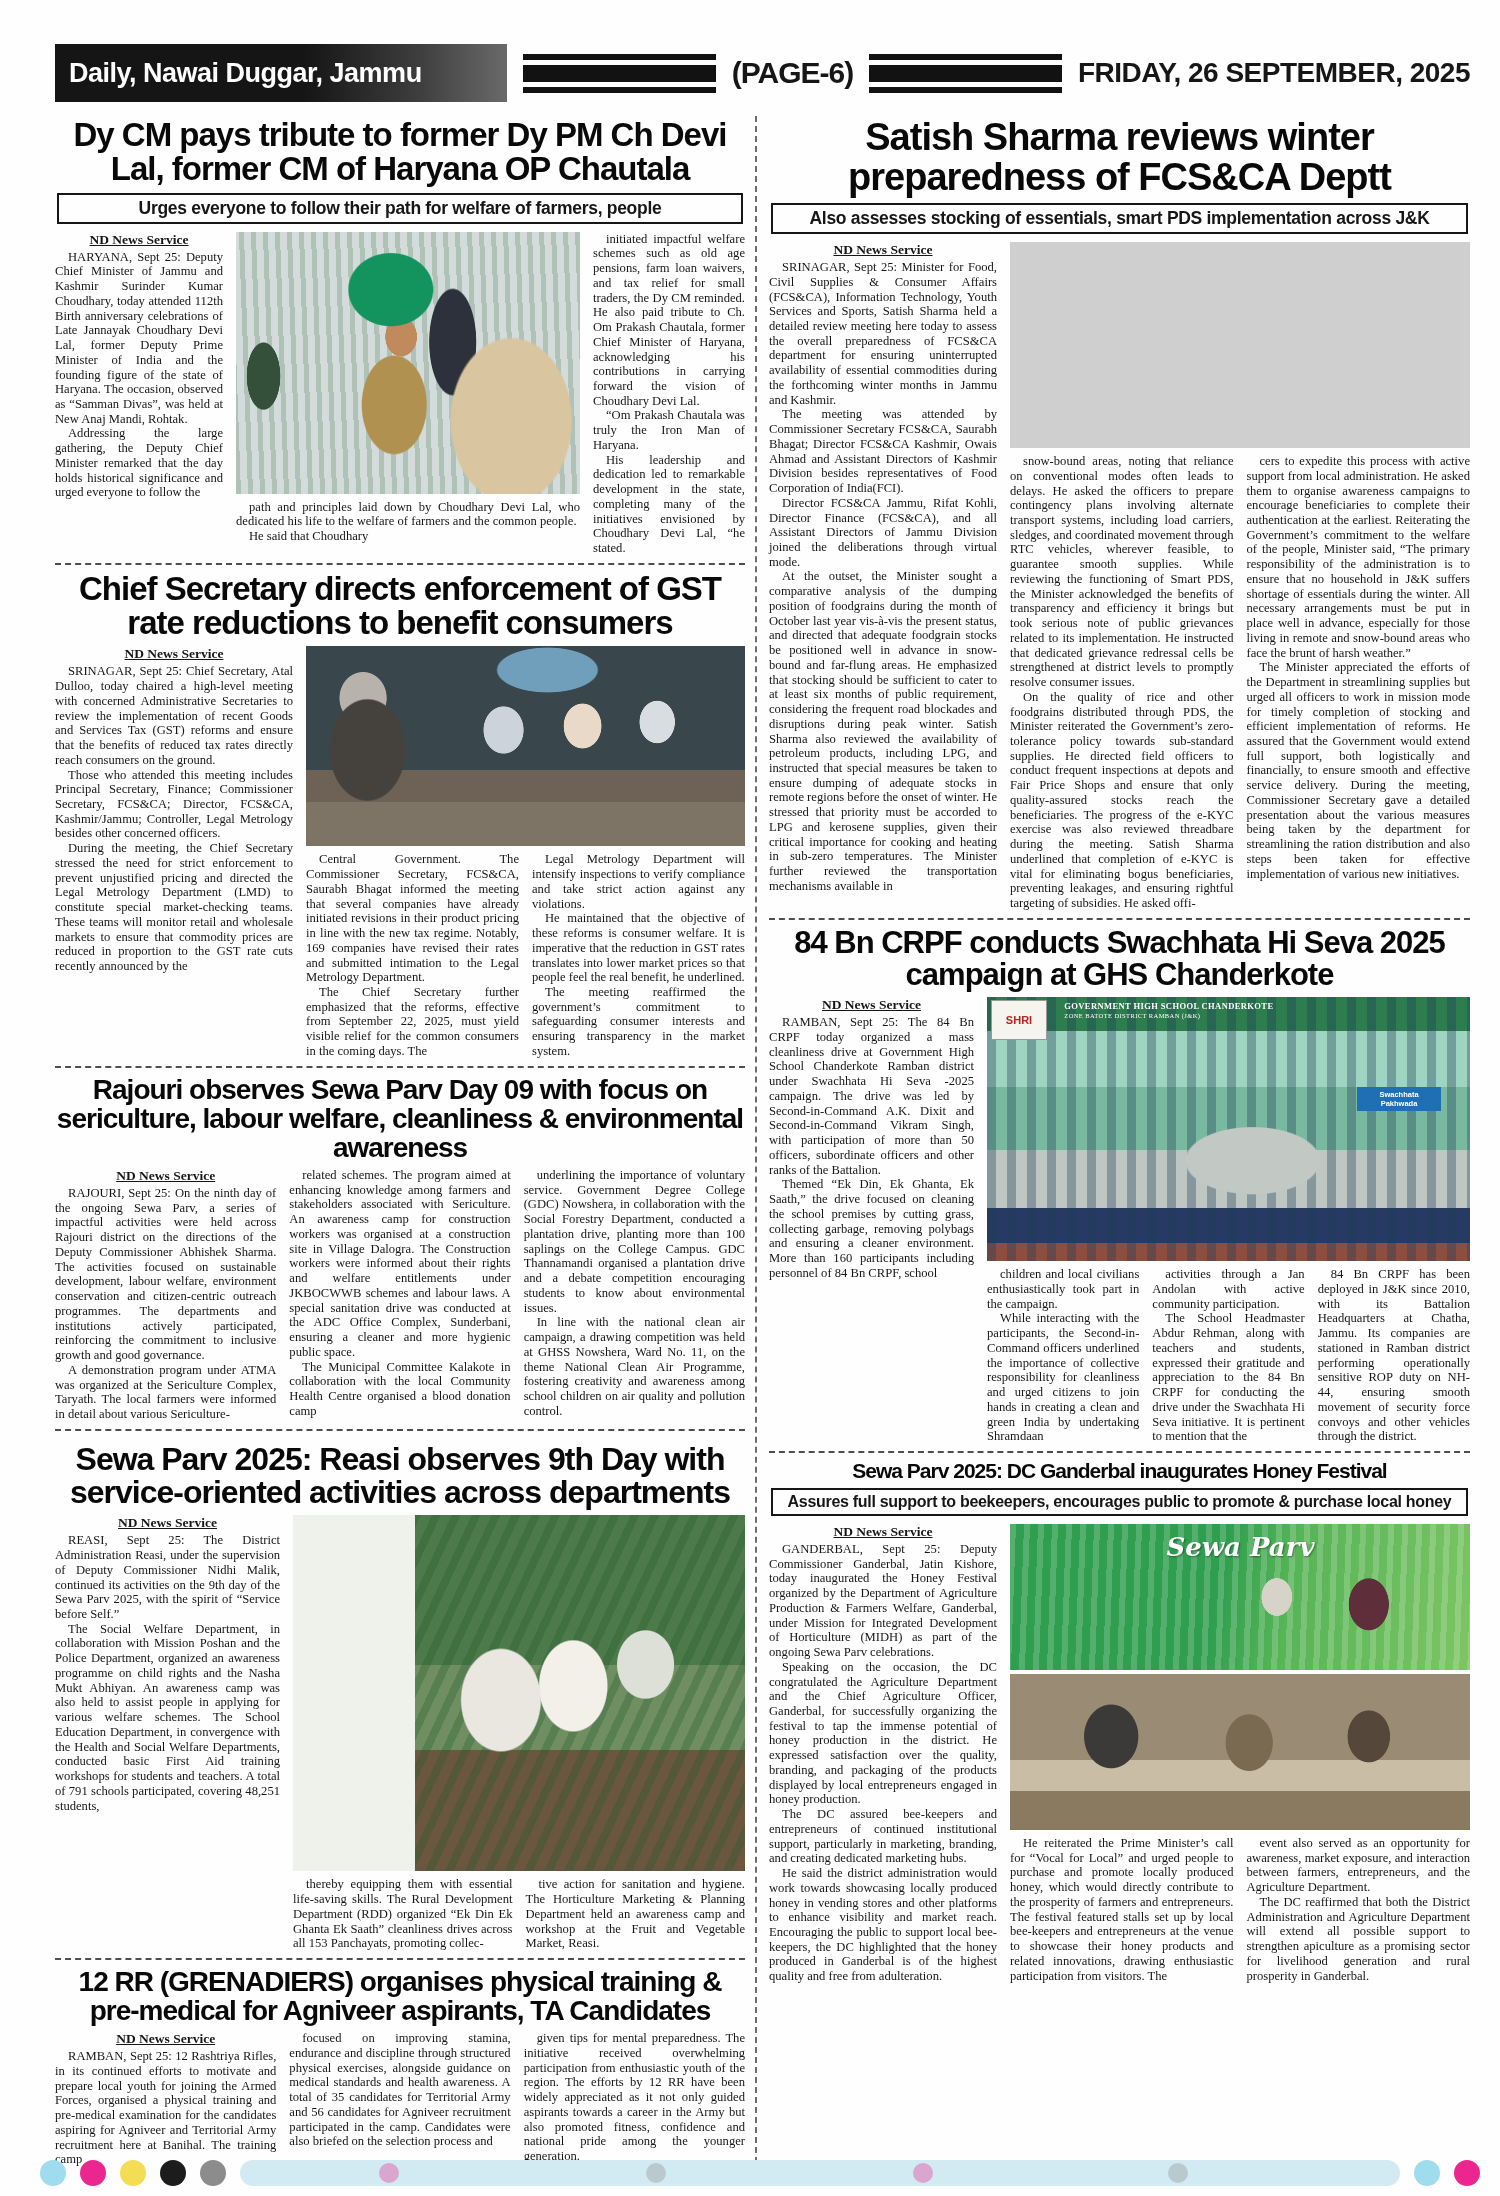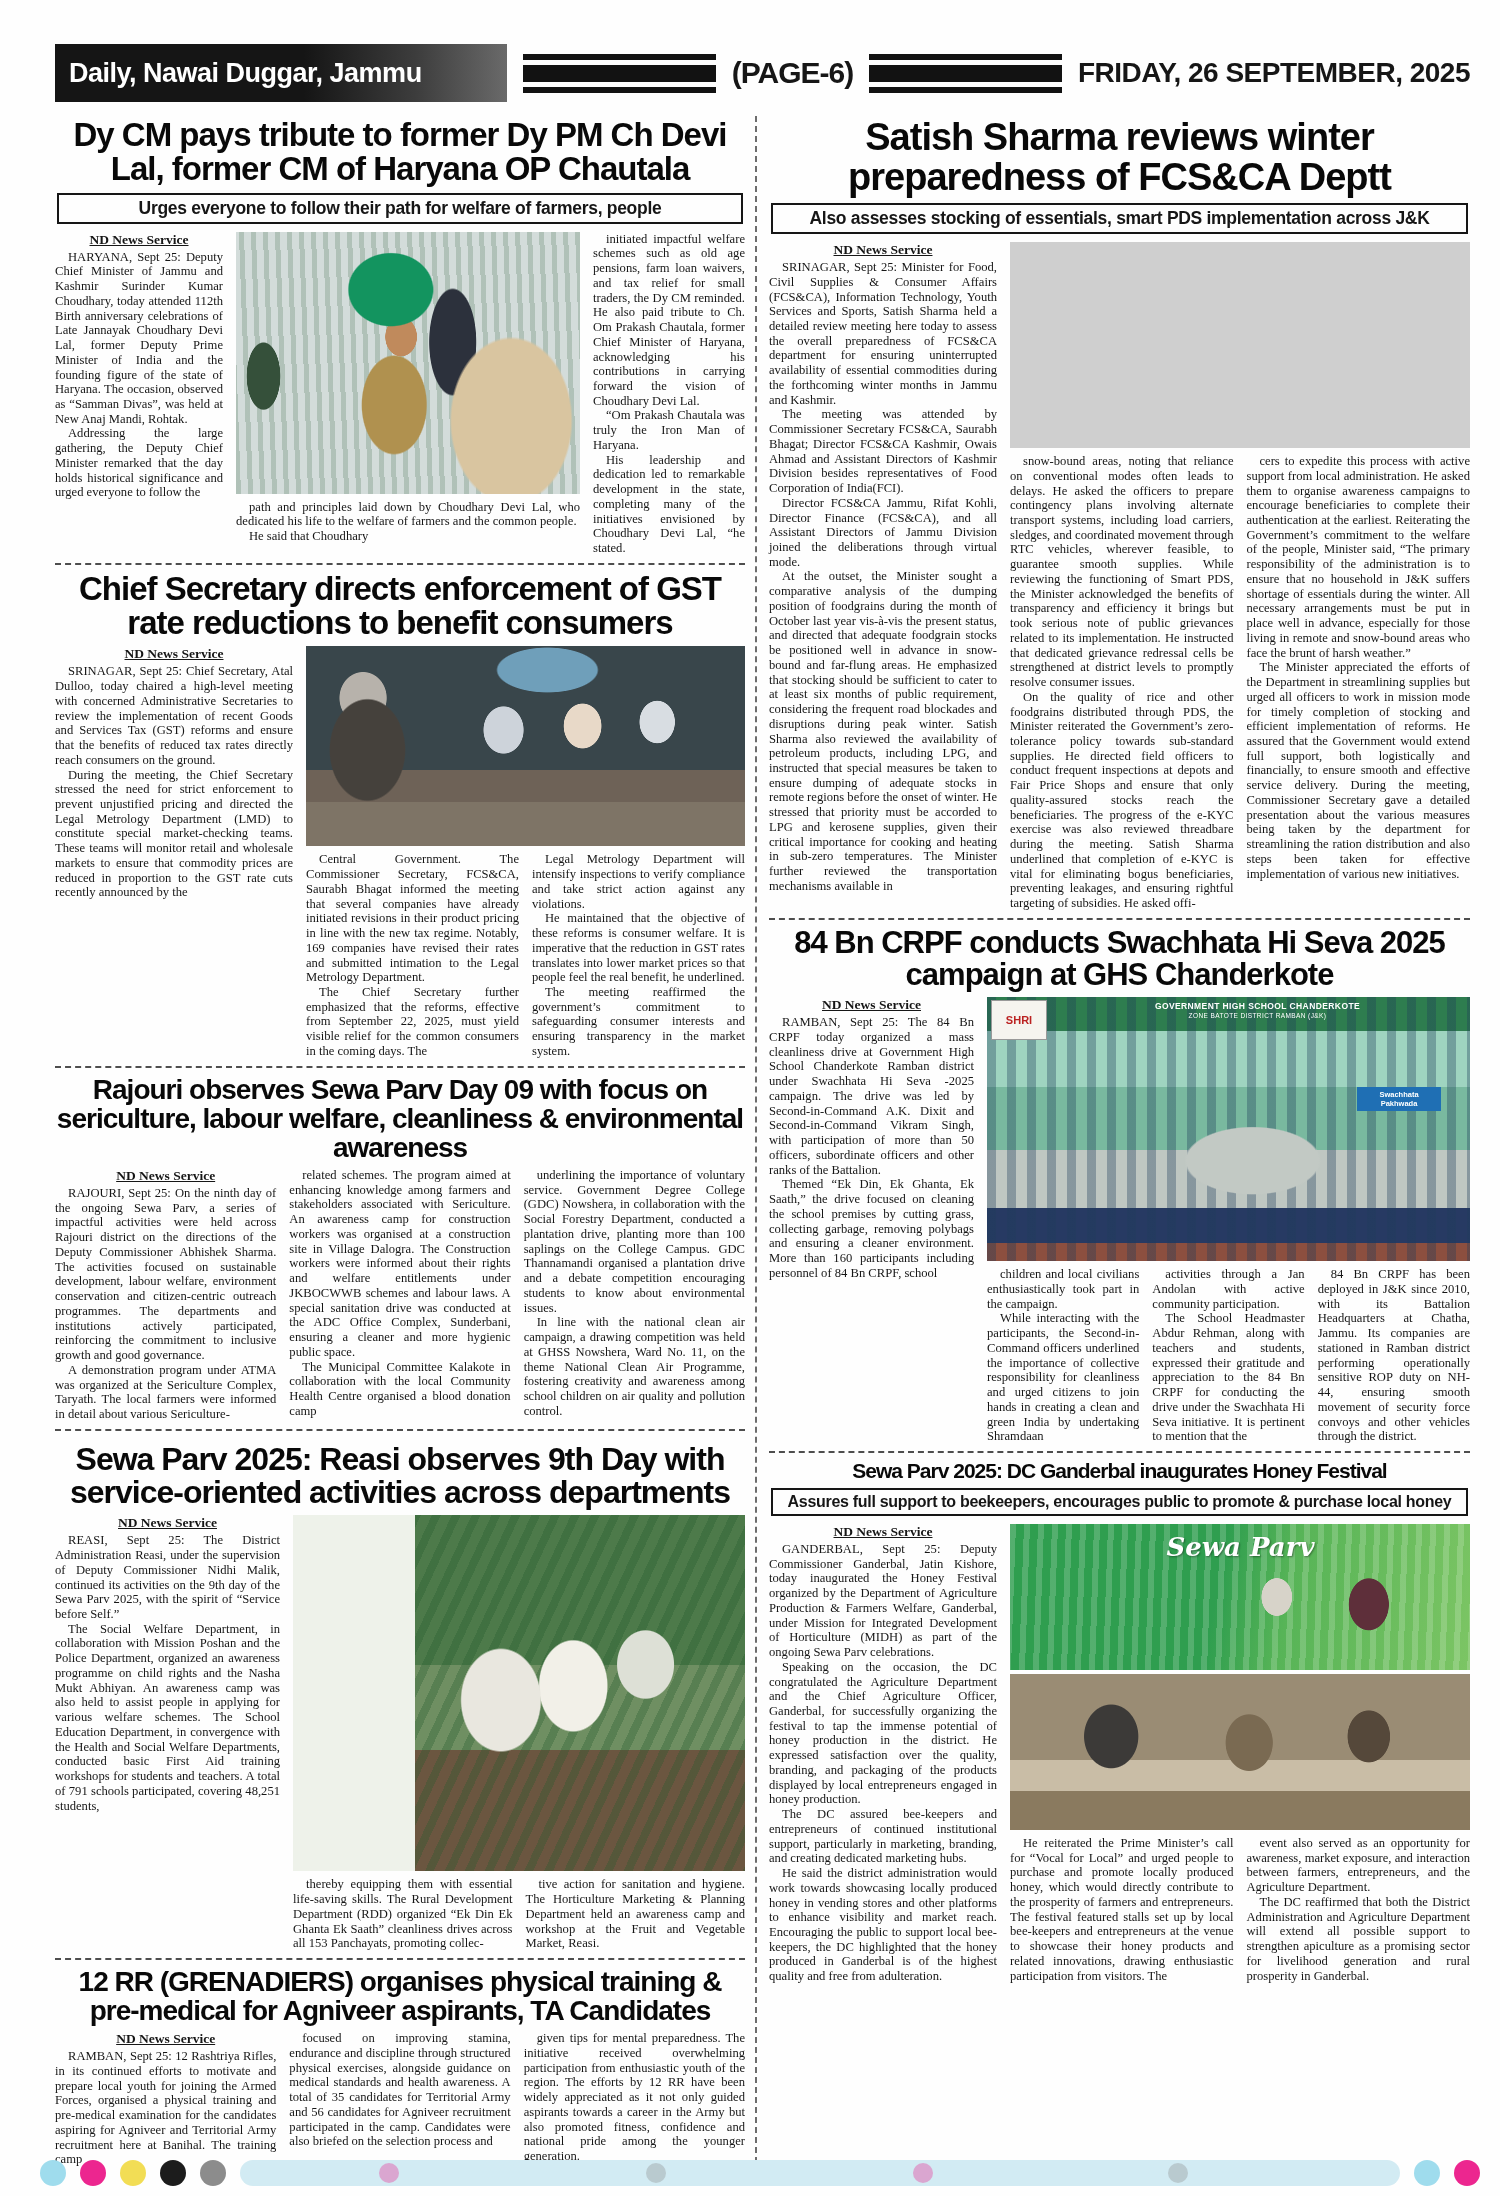--- a/index.html
+++ b/index.html
@@ -94,22 +94,22 @@
     radial-gradient(34px 44px at 78% 55%, #5e2f3a 0 58%, rgba(0,0,0,0) 60%),
     radial-gradient(26px 32px at 58% 50%, #d7d3c9 0 58%, rgba(0,0,0,0) 60%),
     repeating-linear-gradient(92deg, rgba(255,255,255,.18) 0 6px, rgba(255,255,255,0) 6px 14px),
     linear-gradient(100deg, #2f9e4f 0 45%, #57b457 60%, #7cc564 100%); }
   .ph-gb-bot { height:156px; margin-top:4px; background:
     radial-gradient(46px 54px at 22% 40%, #3c3a38 0 58%, rgba(0,0,0,0) 60%),
     radial-gradient(40px 48px at 52% 44%, #7a6a52 0 58%, rgba(0,0,0,0) 60%),
     radial-gradient(36px 44px at 78% 40%, #55483a 0 58%, rgba(0,0,0,0) 60%),
     linear-gradient(180deg, #9a8c74 0 55%, #c9bda6 55% 75%, #8a7a5f 75% 100%); }
   .ph-banner {
-    position:absolute; top:4px; left:16%; right:4%; text-align:center; color:#fff;
-    font-family:Liberation Sans, sans-serif; font-weight:700; font-size:8.5px; letter-spacing:.4px; line-height:1.25;
+    position:absolute; top:4px; left:16%; right:4%; color:#fff;
+    font-family:Liberation Serif, serif; font-weight:700; font-size:8.5px; letter-spacing:.4px; line-height:1.25;
   }
   .ph-banner .sub { display:block; font-size:6.5px; font-weight:400; }
   .ph-logo {
     position:absolute; top:3px; left:4px; width:56px; height:40px; background:#f6f4ef;
     color:#b22; font-family:"Liberation Sans",sans-serif; font-weight:700; font-size:11px;
     display:flex; align-items:center; justify-content:center; border:1px solid #999;
   }
   .ph-sign {
     position:absolute; top:34%; right:6%; width:84px; padding:3px 16px; background:#1f6fb4; color:#fff;
     font-family:"Liberation Sans",sans-serif; font-weight:700; font-size:7.5px; text-align:center;
@@ -176,20 +176,21 @@
       </section>
 
       <div class="hdash"></div>
 
       <section class="article">
         <h1 class="headline" style="font-size:33px;">Chief Secretary directs enforcement of GST rate reductions to benefit consumers</h1>
         <div class="cols">
           <div class="col" style="flex:0 0 238px;">
             <div class="byline">ND News Service</div>
             <p class="para">SRINAGAR, Sept 25: Chief Secretary, Atal Dulloo, today chaired a high-level meeting with concerned Administrative Secretaries to review the implementation of recent Goods and Services Tax (GST) reforms and ensure that the benefits of reduced tax rates directly reach consumers on the ground.</p>
+            <p class="para">Those who attended this meeting includes Principal Secretary, Finance; Commissioner Secretary, FCS&amp;CA; Director, FCS&amp;CA, Kashmir/Jammu; Controller, Legal Metrology besides other concerned officers.</p>
             <p class="para">During the meeting, the Chief Secretary stressed the need for strict enforcement to prevent unjustified pricing and directed the Legal Metrology Department (LMD) to constitute special market-checking teams. These teams will monitor retail and wholesale markets to ensure that commodity prices are reduced in proportion to the GST rate cuts recently announced by the</p>
           </div>
           <div class="col">
             <div class="ph ph-gst"></div>
             <div class="midcols">
               <div class="col">
                 <p class="para">Central Government. The Commissioner Secretary, FCS&amp;CA, Saurabh Bhagat informed the meeting that several companies have already initiated revisions in their product pricing in line with the new tax regime. Notably, 169 companies have revised their rates and submitted intimation to the Legal Metrology Department.</p>
                 <p class="para">The Chief Secretary further emphasized that the reforms, effective from September 22, 2025, must yield visible relief for the common consumers in the coming days. The</p>
               </div>
               <div class="col">

